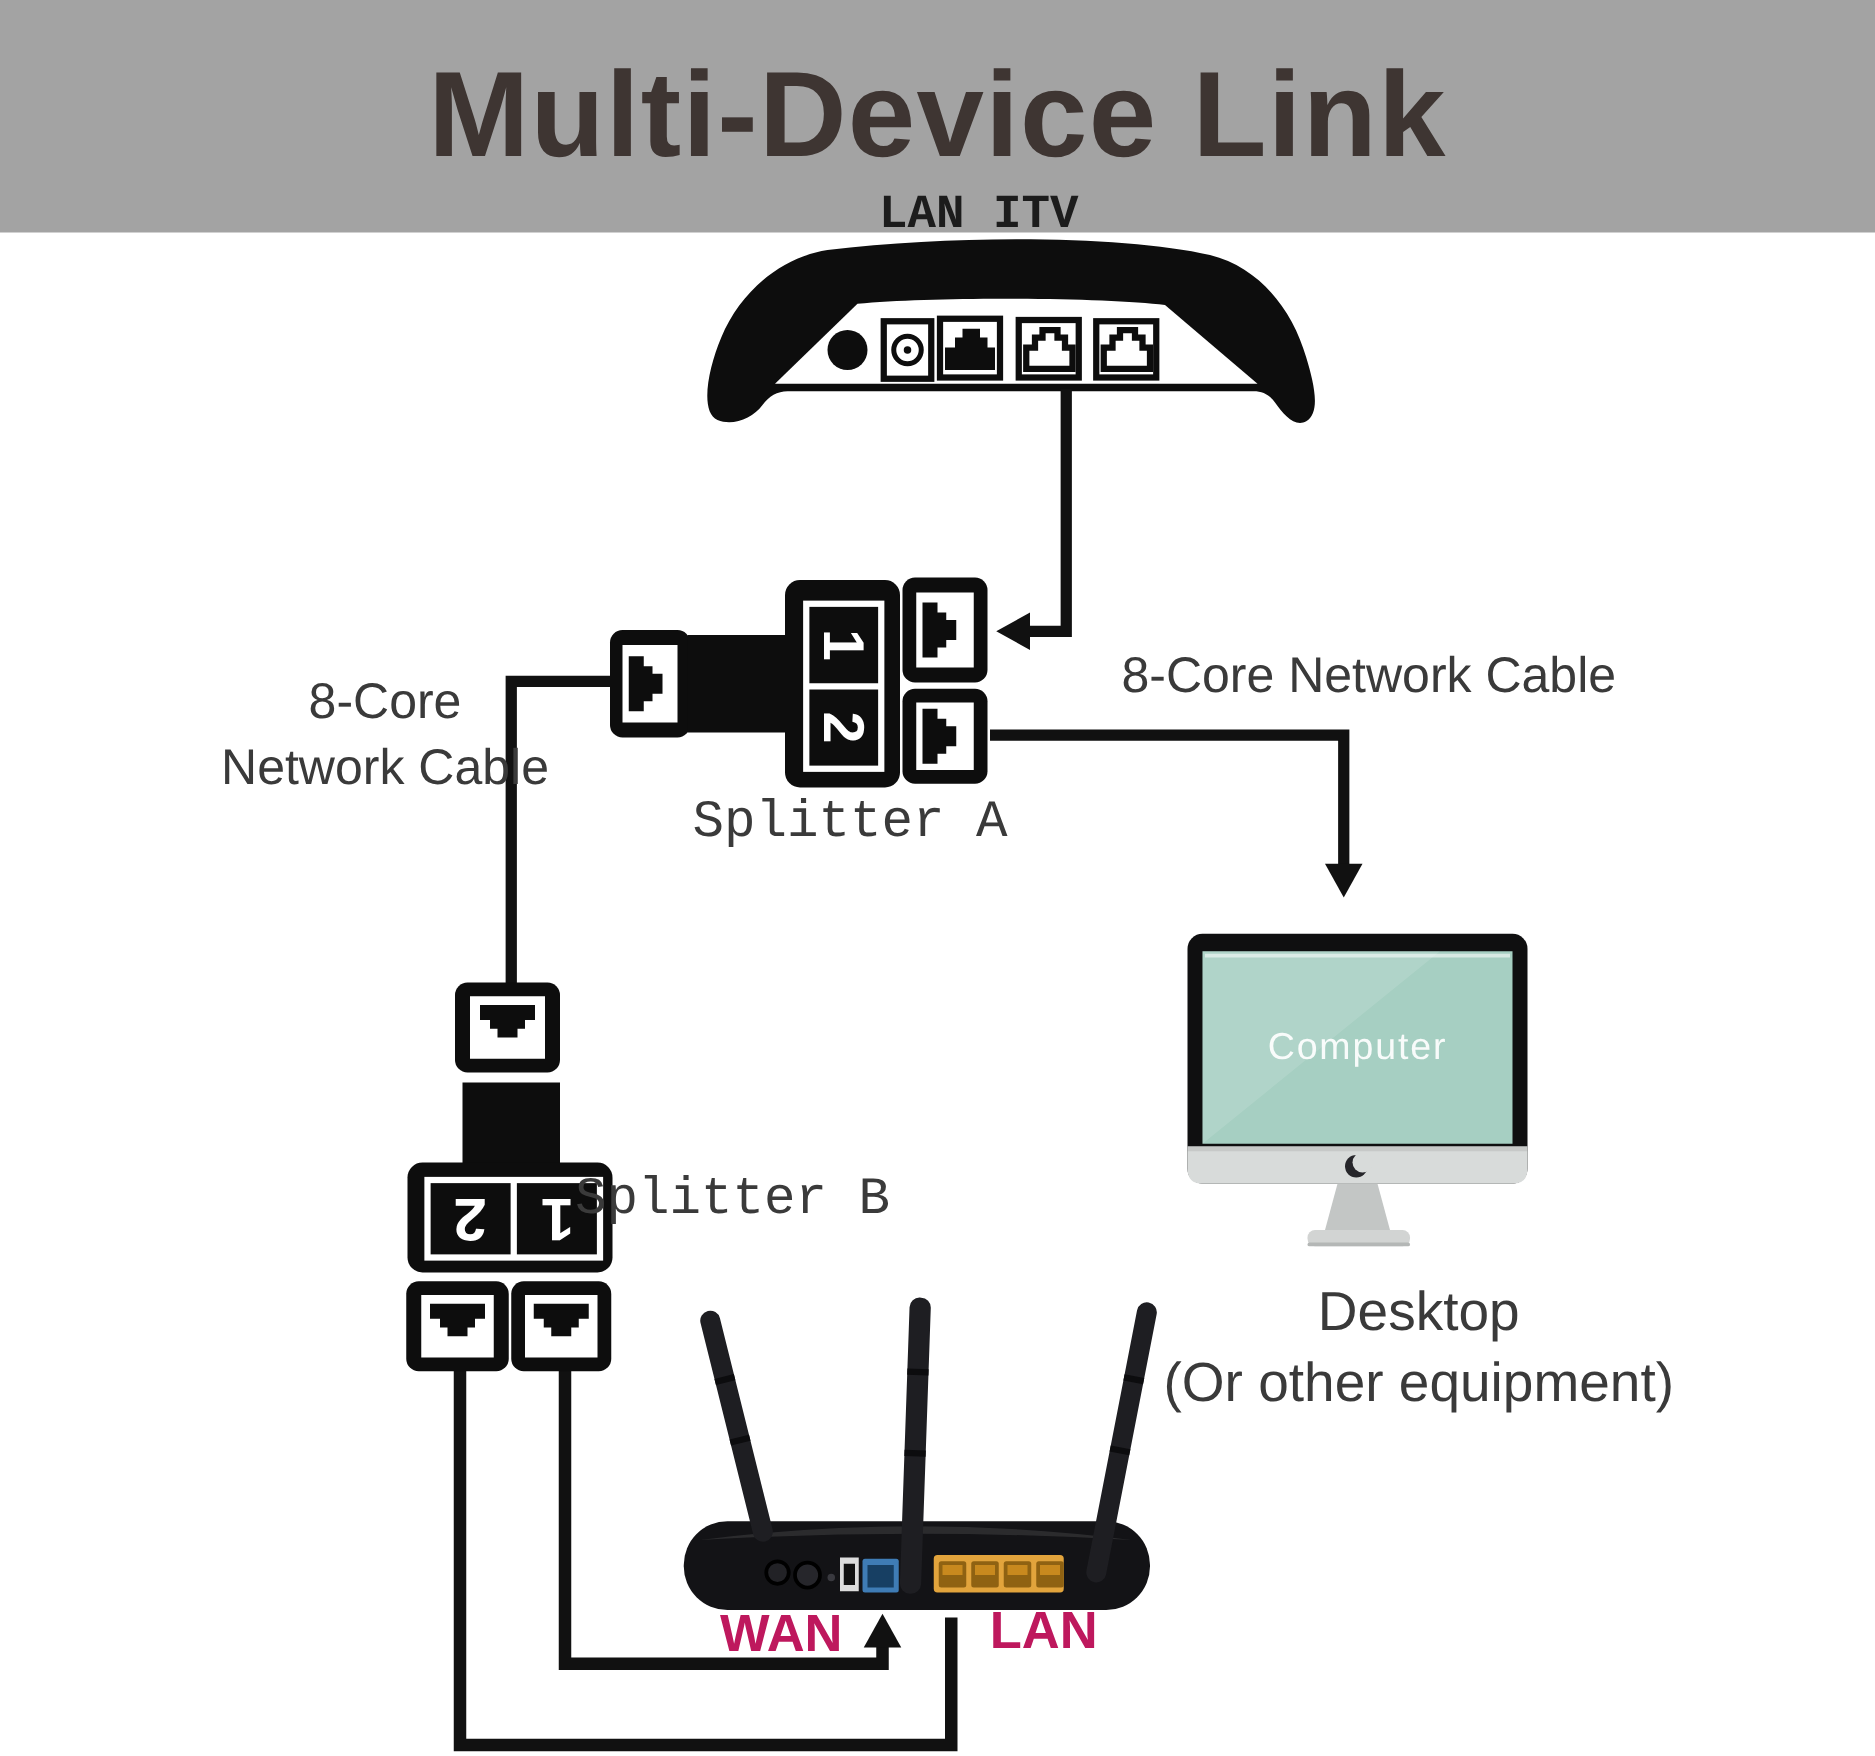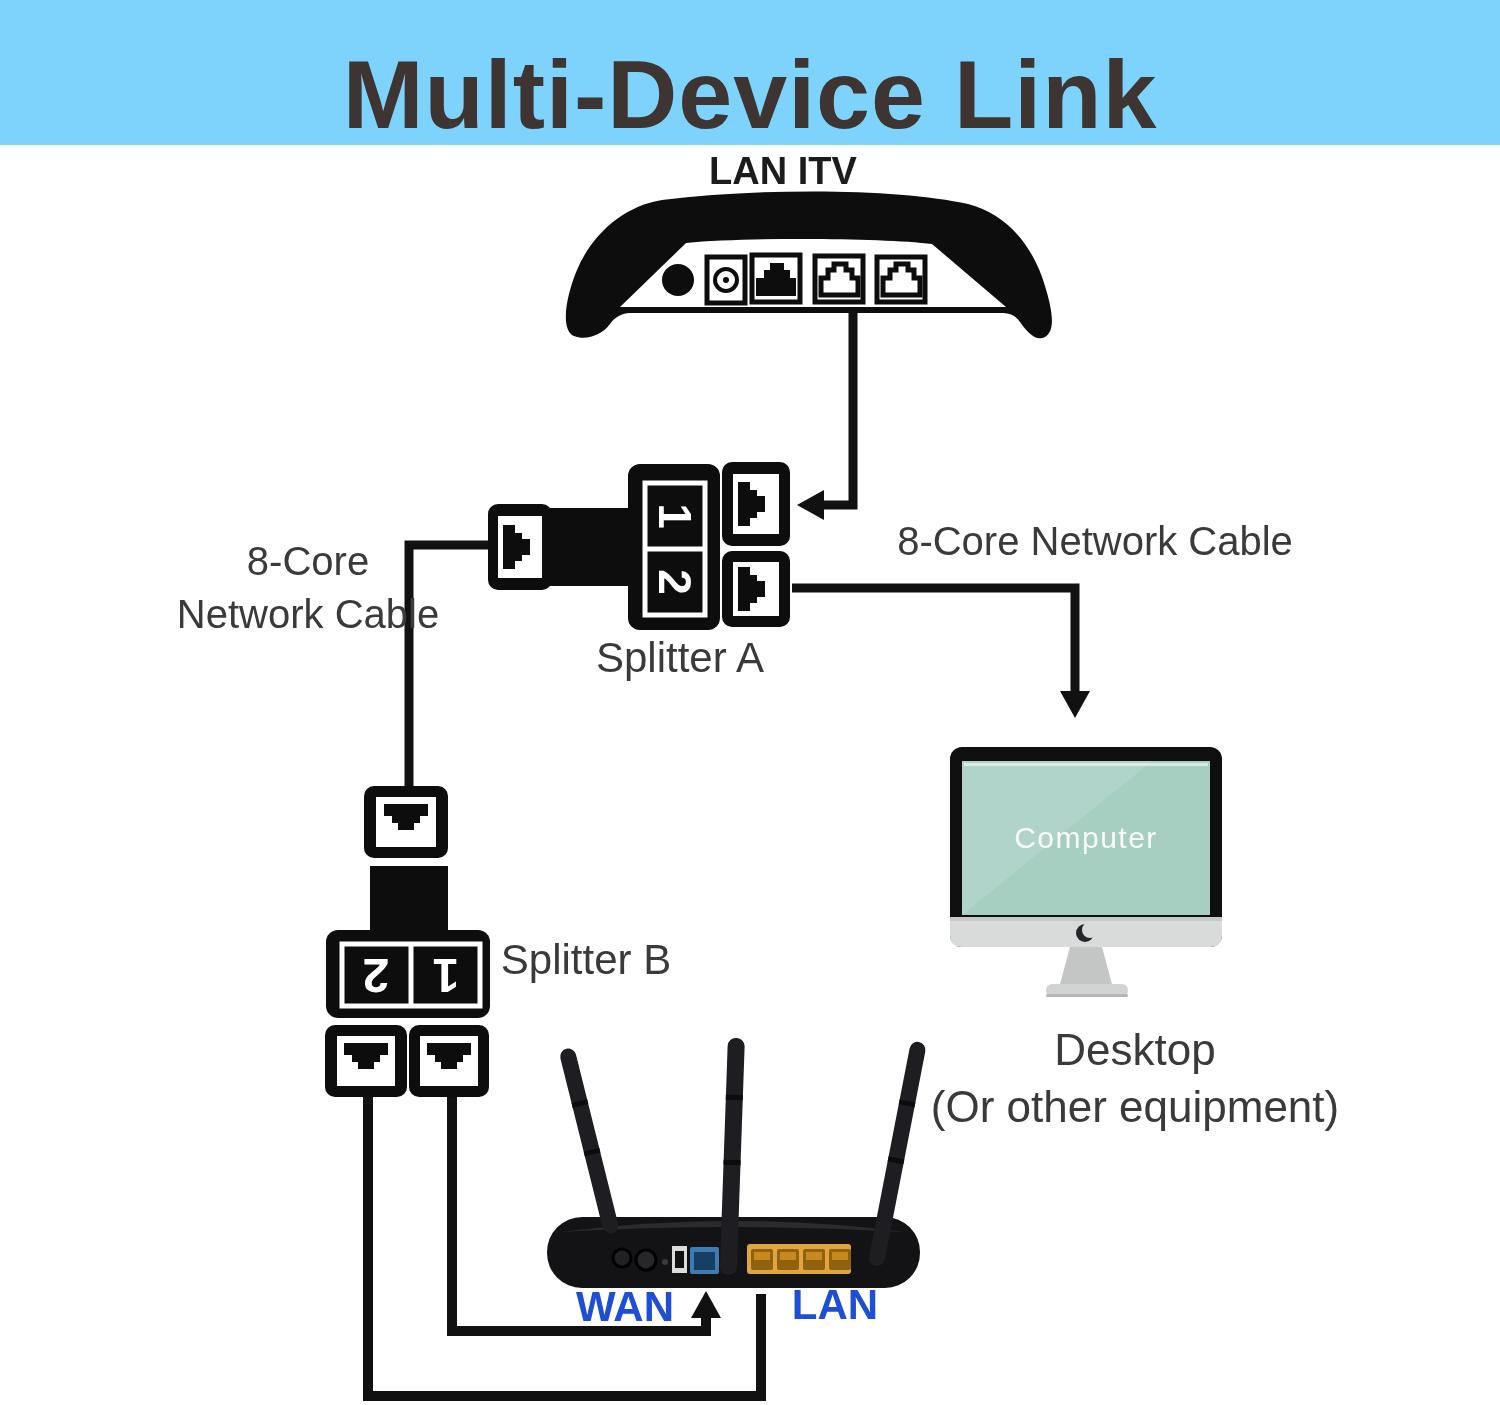--- a/index.html
+++ b/index.html
@@ -1,35 +1,35 @@
 <!DOCTYPE html>
 <html><head>
 <meta charset="utf-8">
 <style>
   html,body{margin:0;padding:0;background:#ffffff;}
   #stage{
     position:relative;width:1500px;height:1405px;overflow:hidden;background:#ffffff;
     font-family:"Liberation Sans", sans-serif;
   }
   #header{
-    position:absolute;left:0;top:0;width:1500px;height:145px;background:#7dd3fc;
-    display:flex;align-items:flex-end;justify-content:center;
+    position:absolute;left:0;top:0;width:1500px;height:186px;background:#a3a3a3;
+    display:flex;align-items:center;justify-content:center;
   }
   #header .title{
     color:#3e3532;font-size:97px;font-weight:700;letter-spacing:1px;line-height:1;
     transform:translateY(-2px);
   }
   svg.diagram{position:absolute;left:0;top:0;}
   .lbl{
     position:absolute;transform:translate(-50%,-50%);
     color:#3a3a3a;white-space:nowrap;text-align:center;line-height:1.25;
   }
-  .lbl.big{font-size:42px;}
+  .lbl.big{font-size:42px;font-family:Liberation Mono, monospace;}
   .lbl.cable{font-size:40px;line-height:1.32;margin-left:42px;}
-  .lbl.bold{font-weight:700;color:#1d4ed8;font-size:42px;}
+  .lbl.bold{font-weight:700;color:#be185d;font-size:42px;}
   .lbl.caption{font-size:44px;line-height:1.3;}
   .port-num{
     position:absolute;color:#ffffff;font-weight:700;
     transform:translate(-50%,-50%) rotate(90deg);
   }
   .port-num.flip{transform:translate(-50%,-50%) rotate(180deg);}
   .num-a{font-size:46px;}
   .num-b{font-size:48px;}
   .screen-label{
     position:absolute;transform:translate(-50%,-50%);

